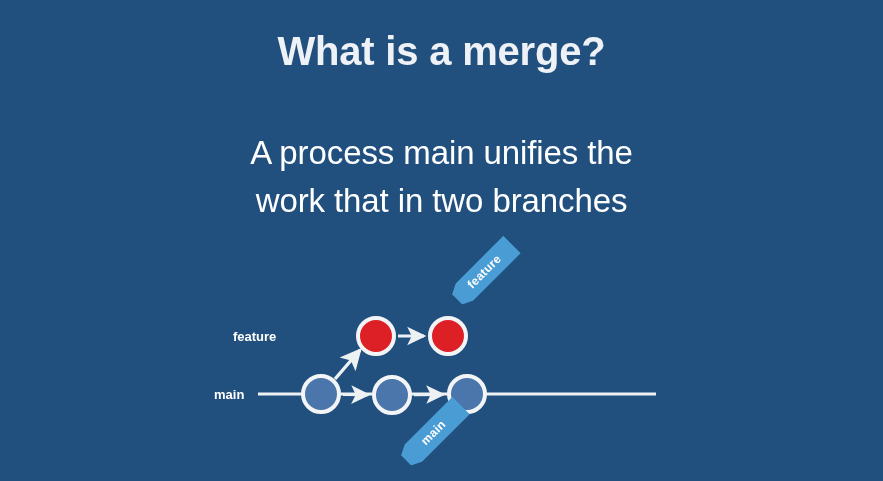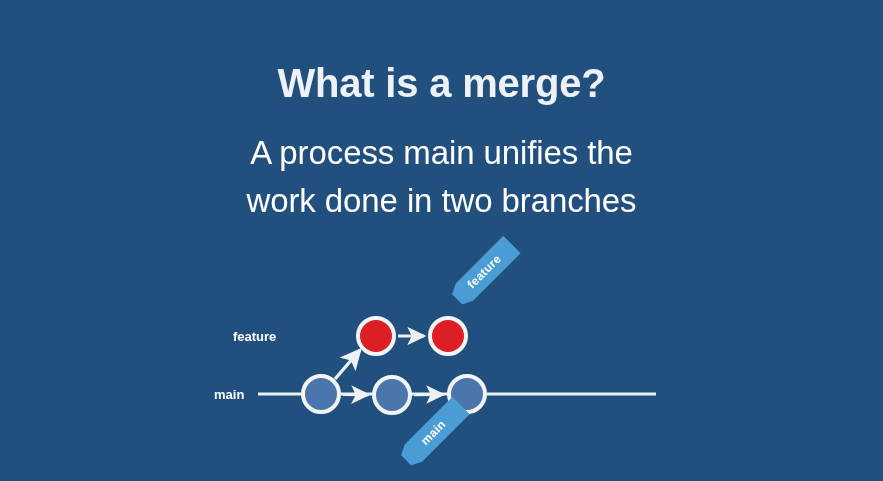--- a/index.html
+++ b/index.html
@@ -22,21 +22,20 @@
     position: absolute;
     left: 0;
     top: 28px;
     width: 883px;
     text-align: center;
     font-size: 40px;
     font-weight: bold;
     color: #eef2f7;
     letter-spacing: -0.2px;
     line-height: 1.15;
-    margin-top: 32px;
   }
   #subtitle {
     position: absolute;
     left: 0;
     top: 129px;
     width: 883px;
     text-align: center;
     font-size: 33px;
     font-weight: normal;
     color: #ffffff;
@@ -105,21 +104,21 @@
 </style>
 </head>
 <body>
 
 <div id="slide">
 
   <div id="title">What is a merge?</div>
 
   <div id="subtitle">
     <span class="line">A process main unifies the</span>
-    <span class="line">work done in two branches</span>
+    <span class="line">work that in two branches</span>
   </div>
 
   <div id="graph-wrap">
 
     <svg width="883" height="481" viewBox="0 0 883 481">
       <defs>
         <marker id="arrowhead" markerWidth="7" markerHeight="7" refX="5.6" refY="3.5" orient="auto" markerUnits="strokeWidth">
           <path d="M0,0.4 L6.4,3.5 L0,6.6 L1.5,3.5 Z" fill="#eef1f4"></path>
         </marker>
       </defs>

